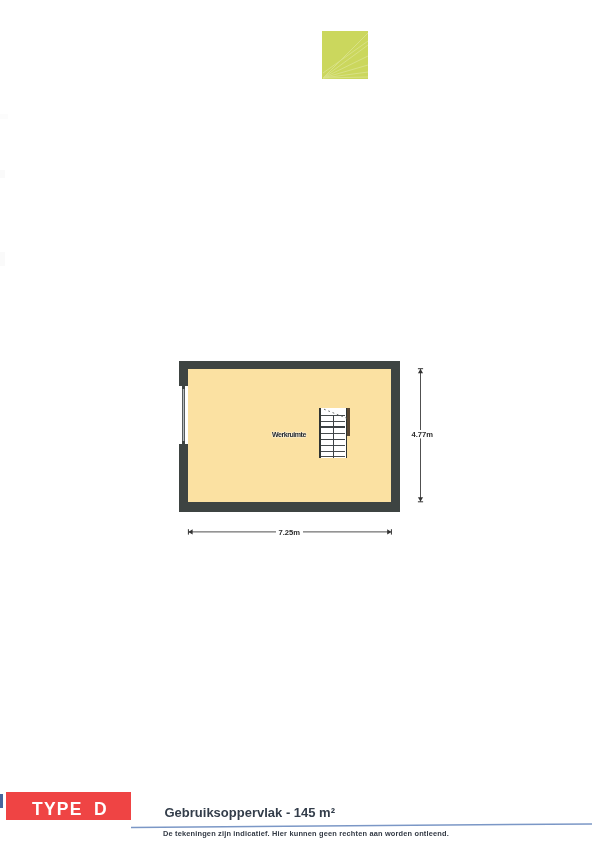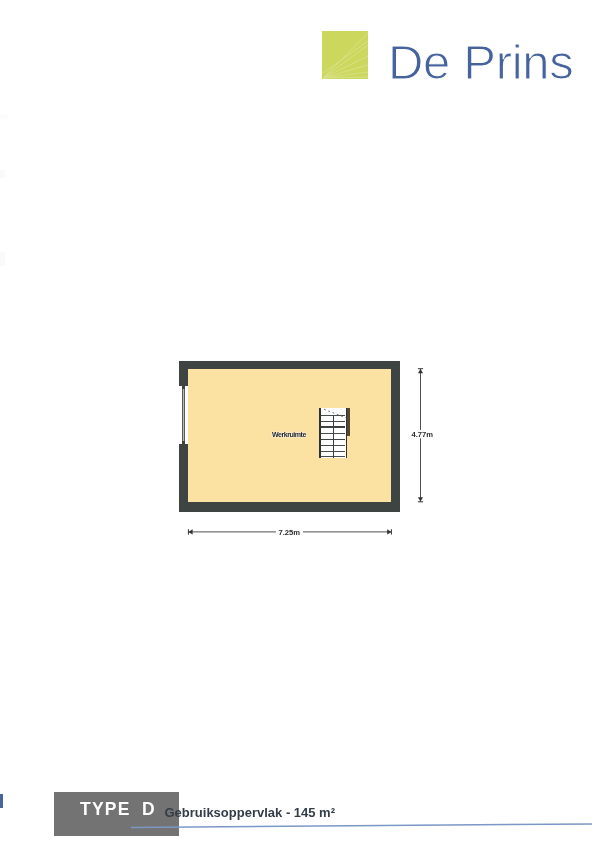--- a/index.html
+++ b/index.html
@@ -17,22 +17,20 @@
       <line x1="1" y1="47" x2="46" y2="2"></line>
       <line x1="1" y1="47" x2="46" y2="14"></line>
       <line x1="1" y1="47" x2="46" y2="25"></line>
       <line x1="1" y1="47" x2="46" y2="34"></line>
       <line x1="1" y1="47" x2="46" y2="41"></line>
       <line x1="1" y1="47" x2="46" y2="46"></line>
       <line x1="1" y1="42" x2="46" y2="10"></line>
     </g>
   </svg>
 
-  <div class="abs" style="left:388px;top:37.8px;width:200px;height:52px;
-       font-size:49px;line-height:49px;color:#46639e;letter-spacing:-0.3px;-webkit-text-stroke:1.05px #ffffff;">De Prins</div>
 
   <div class="abs" style="left:179px;top:361px;width:221px;height:151px;background:#3e4442;"></div>
 
   <div class="abs" style="left:188px;top:369px;width:203px;height:133px;background:#fbe1a2;"></div>
 
   <div class="abs" style="left:179px;top:385.5px;width:9px;height:58.2px;background:#ffffff;">
     <div class="abs" style="left:2.9px;top:2px;width:3.4px;height:54.2px;background:linear-gradient(to right,#575c5e 0 27%,#b6babc 27% 73%,#575c5e 73% 100%);"></div>
     <div class="abs" style="left:3.2px;top:0px;width:3px;height:3px;background:#3e4442;"></div>
     <div class="abs" style="left:3.2px;top:55.2px;width:3px;height:3px;background:#3e4442;"></div>
   </div>
@@ -73,30 +71,32 @@
     <rect x="7.9" y="5.2" width="1" height="5.4" fill="#333333"></rect>
     <polygon points="8.4,7.9 12.6,5.3 12.6,10.5" fill="#333333"></polygon>
     <rect x="210.9" y="5.2" width="1" height="5.4" fill="#333333"></rect>
     <polygon points="211.4,7.9 207.2,5.3 207.2,10.5" fill="#333333"></polygon>
     <rect x="96" y="3.6" width="27" height="8.6" fill="#ffffff"></rect>
     <text x="98.5" y="10.9" font-family="Liberation Sans, sans-serif" font-size="7.6" font-weight="bold" fill="#2b2b2b">7.25m</text>
   </svg>
 
   <div class="abs" style="left:0;top:793.5px;width:2.6px;height:14.5px;background:#47659c;"></div>
 
-  <div class="abs" style="left:5.5px;top:792px;width:125.8px;height:44px;background:#737373;margin-left:48px;">
+  <div class="abs" style="left:5.5px;top:792px;width:125.8px;height:28px;background:#ef4444;">
     <div class="abs" style="left:26.5px;top:6.8px;font-size:17.5px;line-height:20px;font-weight:bold;
          color:#ffffff;letter-spacing:1.2px;word-spacing:5.5px;">TYPE D</div>
   </div>
 
   <div class="abs" style="left:164.5px;top:808.2px;font-size:13px;line-height:9px;font-weight:bold;
        color:#333d4a;letter-spacing:0px;">Gebruiksoppervlak - 145 m²</div>
 
   <svg class="abs" style="left:0;top:820px;" width="600" height="12" viewBox="0 0 600 12">
     <line x1="131" y1="7.4" x2="592" y2="4" stroke="#7b97c6" stroke-width="1.5"></line>
   </svg>
 
+  <div class="abs" style="left:163px;top:828.5px;font-size:7.4px;line-height:9px;font-weight:bold;
+       color:#333a45;letter-spacing:0.18px;">De tekeningen zijn indicatief. Hier kunnen geen rechten aan worden ontleend.</div>
 
   <div class="abs" style="left:0;top:114px;width:8px;height:5px;background:#fcfcfc;"></div>
   <div class="abs" style="left:0;top:170px;width:5px;height:8px;background:#fafafa;"></div>
   <div class="abs" style="left:0;top:252px;width:5px;height:14px;background:#fafafa;"></div>
 
 </div>
 
 </body></html>

